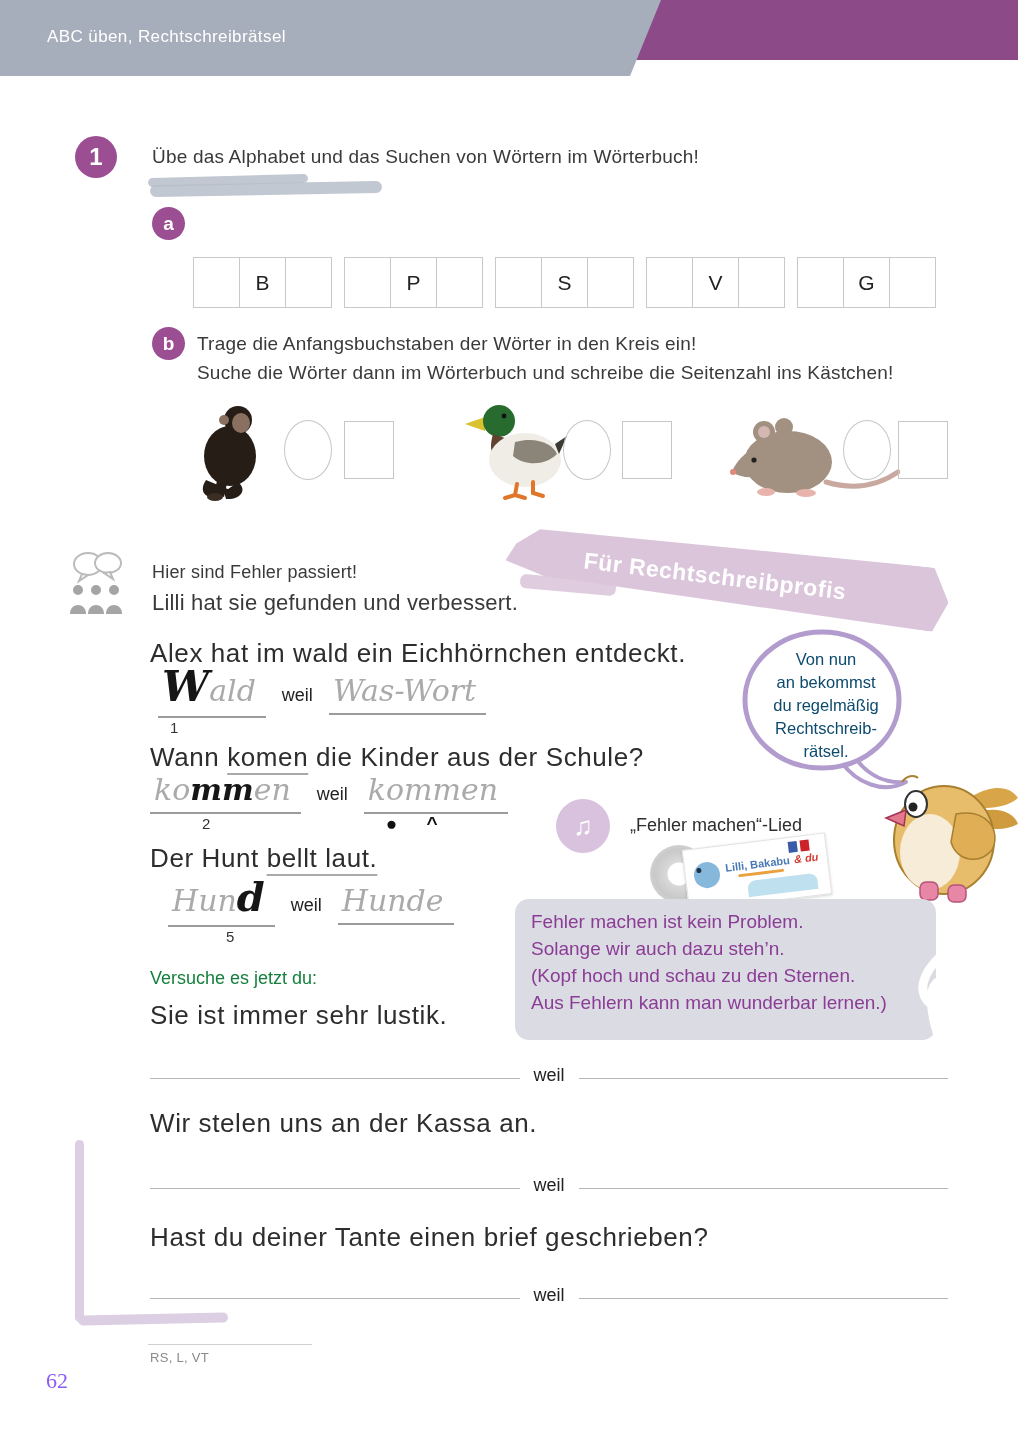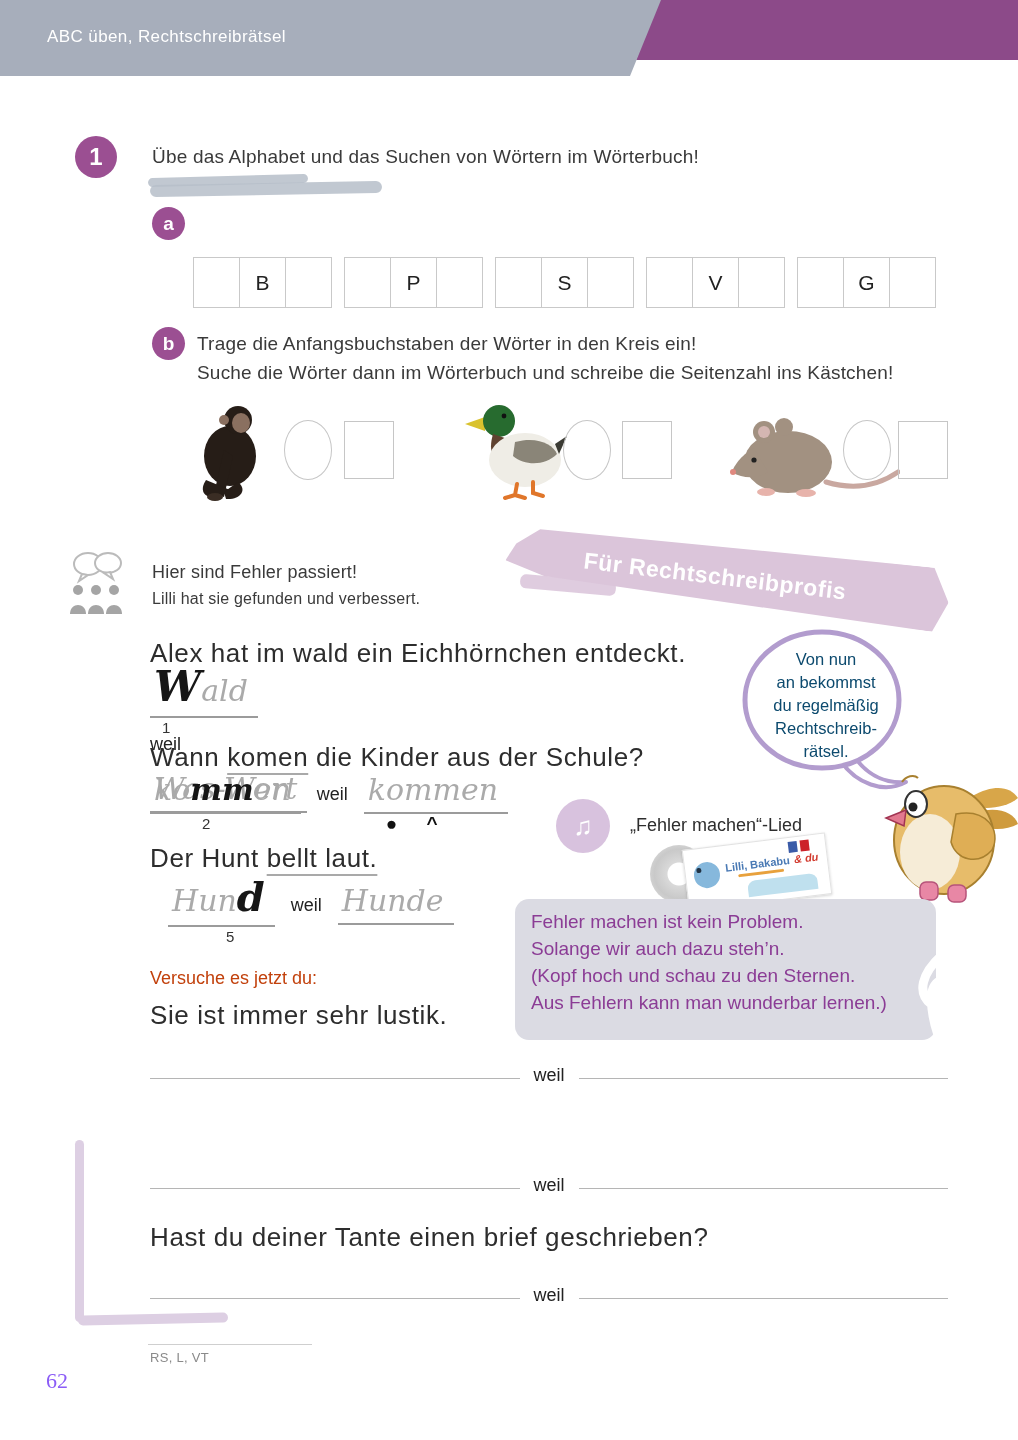--- a/index.html
+++ b/index.html
@@ -67,21 +67,21 @@
   .cd-disc{width:58px;height:58px;border-radius:50%;
            background:radial-gradient(circle,#fff 0 11px,#d9d9d9 12px,#c9c9c9 60%,#e6e6e6 100%);}
   .cd-card{width:142px;height:60px;background:#fff;border:1px solid #e2e2e2;transform:rotate(-7deg);
            box-shadow:0 1px 3px rgba(0,0,0,.18);overflow:hidden;}
   .cd-main{color:#4a7ab5;font-weight:bold;font-size:11px;}
   .cd-accent{color:#d23b2f;font-style:italic;font-size:11px;font-weight:bold;}
   .gray-box{background:#dbdbe3;border-radius:14px;}
   .poem{font-size:19px;line-height:1.43;color:#8b3c95;white-space:pre-line;}
 
   
-  .try-label{font-size:18px;color:#c2410c;}
+  .try-label{font-size:18px;color:#15803d;}
   .weil-row{display:flex;align-items:center;gap:14px;}
   .weil-row .line{flex:1;border-top:1.6px solid #b5b5b5;height:0;}
   .weil-label{font-size:18px;color:#222;transform:translateY(-3px);}
 
   
   .lstroke-v{width:9px;background:#ddcfe3;border-radius:6px;}
   .lstroke-h{height:10px;background:#ddcfe3;border-radius:6px;}
   .footer-line{border-top:1px solid #cfcfcf;height:0;}
   .footer-code{font-size:13px;color:#8a8a8a;letter-spacing:.3px;}
   .page-num{font-size:22px;color:#8b5cf6;font-family:"Liberation Serif",serif;}
@@ -188,31 +188,31 @@
     <g fill="#a5a5a5">
       <circle cx="12" cy="40" r="5"></circle>
         <path d="M4,64 C4,52 20,52 20,64 Z"></path>
       <circle cx="30" cy="40" r="5"></circle>
         <path d="M22,64 C22,52 38,52 38,64 Z"></path>
       <circle cx="48" cy="40" r="5"></circle>
         <path d="M40,64 C40,52 56,52 56,64 Z"></path>
     </g>
   </svg>
   <div class="abs instr" style="left:152px;top:562px;font-size:18px;">Hier sind Fehler passiert!</div>
-  <div class="abs instr" style="left:152px;top:590px;font-size:16px;">Lilli hat sie gefunden und verbessert.</div>
+  <div class="abs instr" style="left:152px;top:590px;font-size:22px;">Lilli hat sie gefunden und verbessert.</div>
 
   <div class="abs banner-smear" style="left:520px;top:578px;width:96px;height:14px;"></div>
   <div class="abs banner" style="left:505px;top:545px;width:445px;height:64px;">
     <span class="banner-label">Für Rechtschreibprofis</span>
   </div>
 
   <div class="abs sentence" style="left:150px;top:638px;">
     <span>Alex hat im wald ein Eichhörnchen entdeckt.</span><span class="marked"></span><span></span>
   </div>
-  <div class="abs hand-row" style="left:150px;top:662px;flex-direction:column;">
+  <div class="abs hand-row" style="left:158px;top:662px;">
     <span class="hand-word">
       <span class="hand-gray"></span><span class="hand-bold b42">W</span><span class="hand-gray">ald</span>
       <span class="hand-number" style="left:12px;">1</span>
     </span>
     <span class="weil-inline">weil</span>
     <span class="hand-word">
       <span class="hand-gray">Was-Wort</span>
     </span>
   </div>
 
@@ -297,20 +297,21 @@
 
   <div class="abs try-label" style="left:150px;top:968px;">Versuche es jetzt du:</div>
   <div class="abs sentence" style="left:150px;top:1000px;">Sie ist immer sehr lustik.</div>
 
   <div class="abs weil-row" style="left:150px;top:1068px;width:798px;">
     <div class="line"></div>
     <span class="weil-label">weil</span>
     <div class="line"></div>
   </div>
 
+  <div class="abs sentence" style="left:150px;top:1108px;">Wir stelen uns an der Kassa an.</div>
 
   <div class="abs weil-row" style="left:150px;top:1178px;width:798px;">
     <div class="line"></div>
     <span class="weil-label">weil</span>
     <div class="line"></div>
   </div>
 
   <div class="abs sentence" style="left:150px;top:1222px;">Hast du deiner Tante einen brief geschrieben?</div>
 
   <div class="abs weil-row" style="left:150px;top:1288px;width:798px;">

